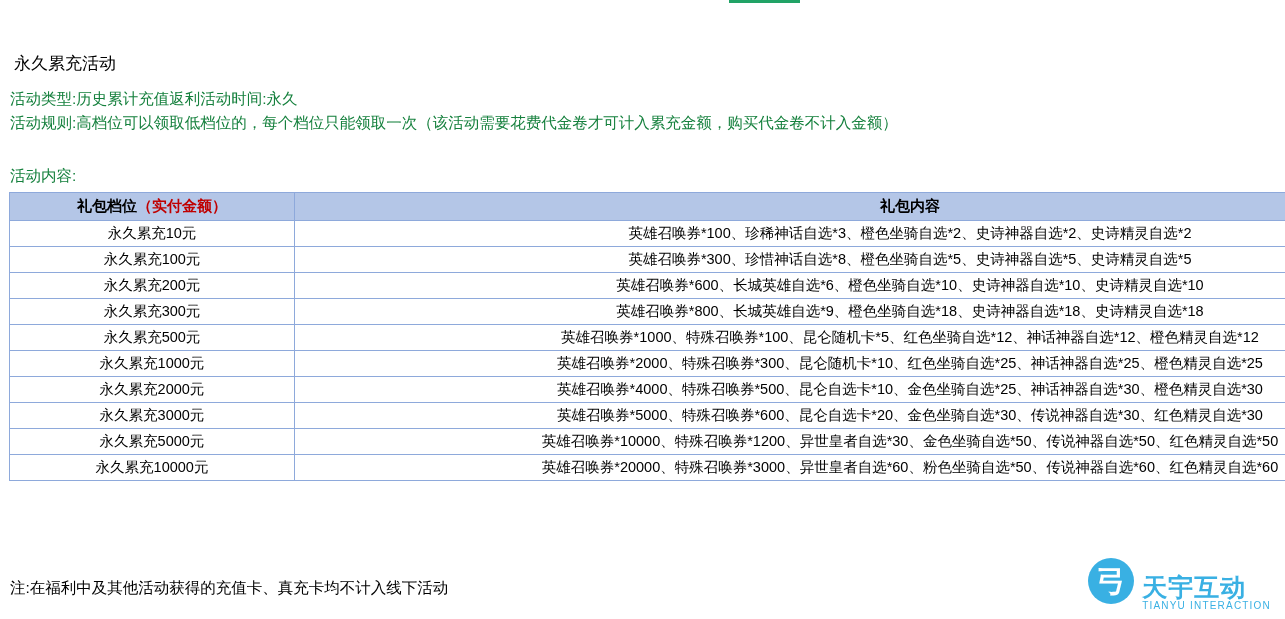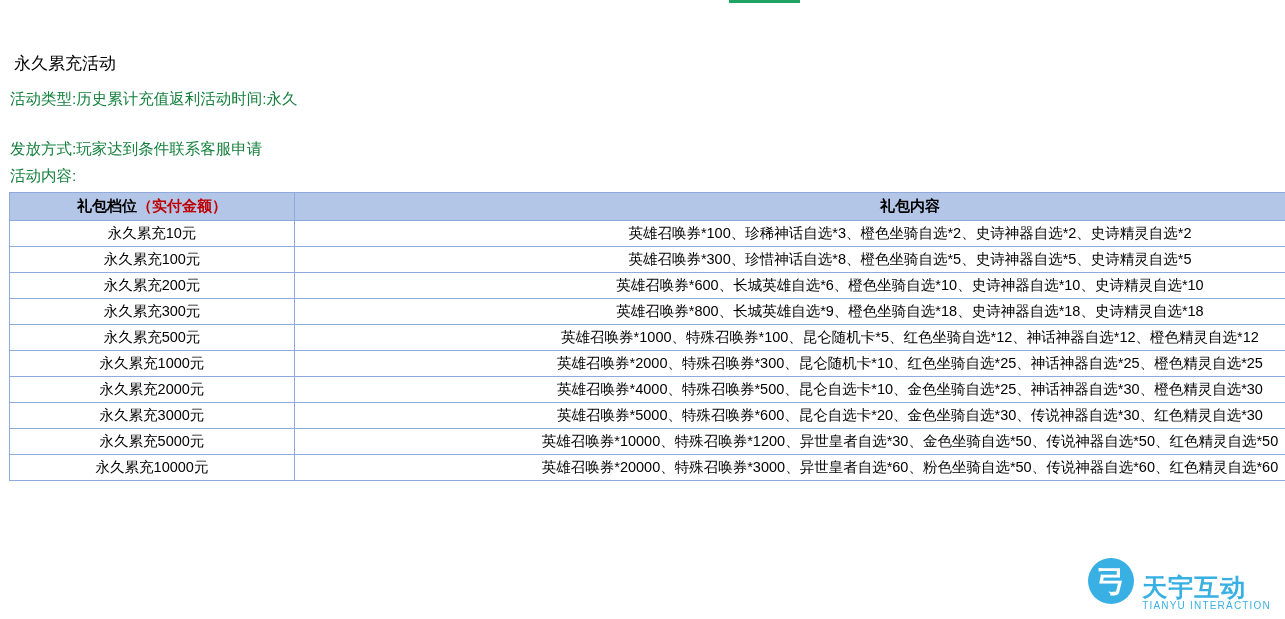--- a/index.html
+++ b/index.html
@@ -135,21 +135,21 @@
 </head>
 <body>
 
 <div class="page">
 
   <div class="top-accent"></div>
 
   <div class="title">永久累充活动</div>
 
   <div class="meta meta-1">活动类型:历史累计充值返利活动时间:永久</div>
-  <div class="meta meta-3">发放方式:玩家达到条件联系客服申请</div>
+  <div class="meta meta-2">活动规则:高档位可以领取低档位的，每个档位只能领取一次（该活动需要花费代金卷才可计入累充金额，购买代金卷不计入金额）</div>
   <div class="meta meta-4">活动内容:</div>
 
   <table class="gift-table">
     <colgroup>
       <col class="col-tier">
       <col class="col-content">
     </colgroup>
     <thead>
       <tr>
         <th><span>礼包档位</span><span class="amount-note">（实付金额）</span></th>
@@ -193,20 +193,21 @@
           <td>永久累充5000元</td>
           <td>英雄召唤券*10000、特殊召唤券*1200、异世皇者自选*30、金色坐骑自选*50、传说神器自选*50、红色精灵自选*50</td>
         </tr>
         <tr>
           <td>永久累充10000元</td>
           <td>英雄召唤券*20000、特殊召唤券*3000、异世皇者自选*60、粉色坐骑自选*50、传说神器自选*60、红色精灵自选*60</td>
         </tr>
       </tbody>
   </table>
 
+  <div class="footer-note footer-2">注:在福利中及其他活动获得的充值卡、真充卡均不计入线下活动</div>
 
   <div class="watermark">
     <div class="wm-logo">弓</div>
     <div class="wm-text">
       <div class="wm-cn">天宇互动</div>
       <div class="wm-en">TIANYU INTERACTION</div>
     </div>
   </div>
 
 </div>

